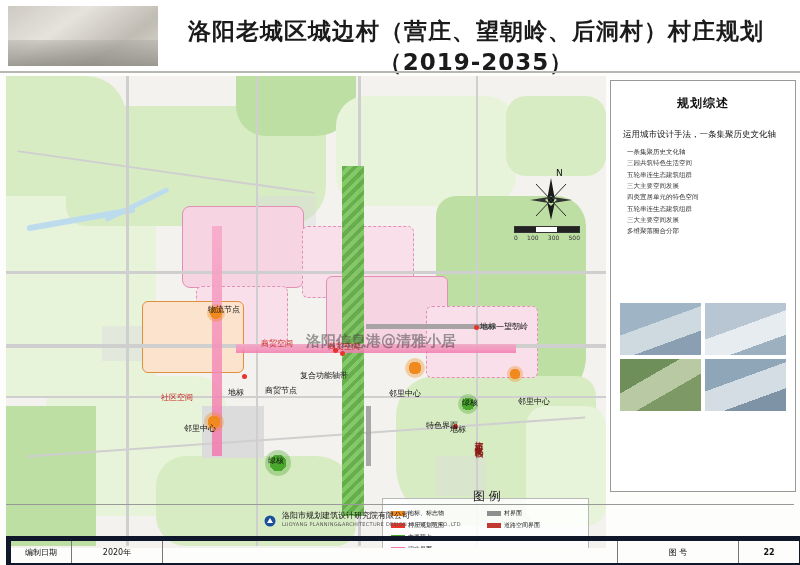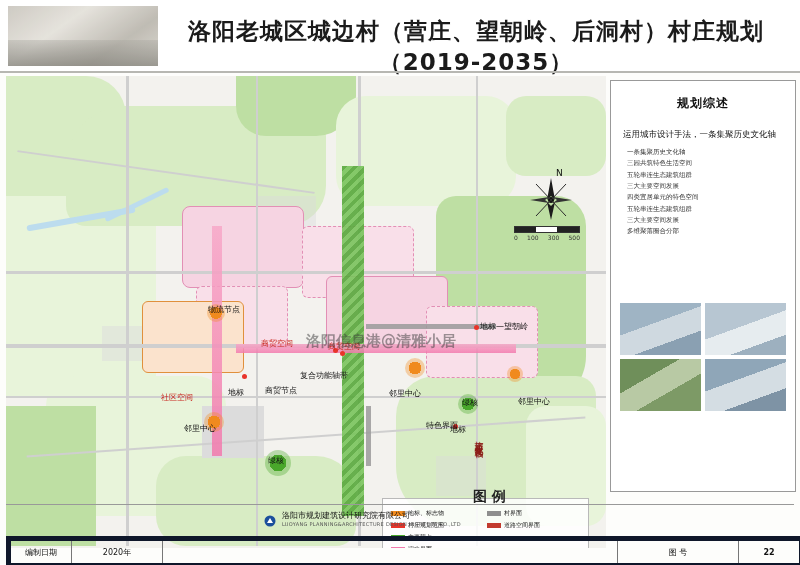--- a/index.html
+++ b/index.html
@@ -49,21 +49,21 @@
   .compass{position:absolute;left:510px;top:88px;width:70px;height:70px;}
   .scalebar{position:absolute;left:508px;top:150px;font-size:6px;color:#333;}
   .scalebar .bar{width:64px;height:5px;background:linear-gradient(90deg,#222 0 33%,#fff 33% 66%,#222 66% 100%);border:1px solid #333;}
   .scalebar .ticks{display:flex;justify-content:space-between;width:66px;margin-top:1px;}
 
   .watermark{position:absolute;left:300px;top:256px;font-size:15px;color:rgba(60,60,60,.5);font-weight:bold;white-space:nowrap;}
 
   
   .legend{position:absolute;left:376px;top:422px;width:205px;height:62px;
     border:1px solid #b9b9b9;background:rgba(255,255,255,.85);}
-  .legend-title{position:absolute;left:90px;top:-11px;font-size:14px;color:#222;background:transparent;font-weight:bold;}
+  .legend-title{position:absolute;left:90px;top:-11px;font-size:12px;color:#222;background:transparent;}
   .legend .row{position:absolute;font-size:6px;color:#222;white-space:nowrap;}
   .legend .sw{display:inline-block;width:14px;height:5px;vertical-align:middle;margin-right:3px;}
 
   
   .rpanel{position:absolute;left:610px;top:80px;width:184px;height:410px;border:1px solid #999;background:#ffffff;}
   .rp-title{text-align:center;font-size:12px;font-weight:bold;color:#111;margin-top:14px;letter-spacing:1px;}
   .rp-lead{margin:16px 12px 6px 12px;font-size:8.5px;color:#111;line-height:1.5;}
   .rp-list{margin:4px 12px 0 16px;}
   .rp-list div{font-size:6.5px;color:#333;line-height:1.75;white-space:nowrap;}
   .photos{position:absolute;left:9px;top:222px;width:166px;}

